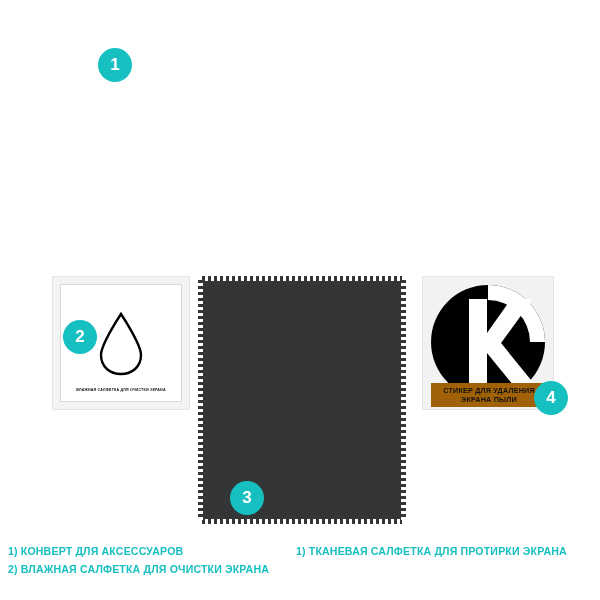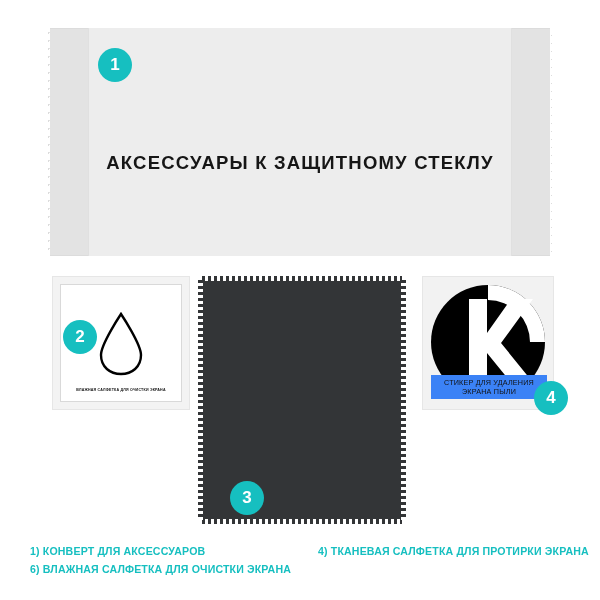--- a/index.html
+++ b/index.html
@@ -186,37 +186,37 @@
   }
   .sticker-k {
     position: absolute;
     left: 50%;
     top: 6px;
     transform: translateX(-50%);
   }
   .sticker-label {
     position: absolute;
     left: 8px;
-    bottom: 10px;
+    bottom: 2px;
     width: 116px;
-    background: #3b82f6;
+    background: #a16207;
     padding: 3px 2px;
     box-sizing: border-box;
     text-align: center;
     font-size: 7.2px;
-    font-weight: normal;
+    font-weight: bold;
     line-height: 1.25;
     color: #111111;
     letter-spacing: 0.2px;
   }
 
   
   .legend {
     position: absolute;
-    left: 30px;
+    left: 8px;
     top: 542px;
     width: 560px;
     display: flex;
     gap: 16px;
   }
   .legend-col {
     width: 50%;
   }
   .legend-line {
     font-size: 10.6px;
@@ -225,27 +225,20 @@
     letter-spacing: 0.15px;
     line-height: 18px;
     white-space: nowrap;
   }
 </style>
 </head>
 <body>
 
 <div class="stage">
 
-  <div class="envelope">
-    <div class="env-body"></div>
-    <div class="env-flap"></div>
-    <div class="zig left"></div>
-    <div class="zig right"></div>
-    <div class="env-title">АКСЕССУАРЫ К ЗАЩИТНОМУ СТЕКЛУ</div>
-  </div>
   <div class="badge" style="left:98px; top:48px;">1</div>
 
   <div class="wipe">
     <div class="wipe-inner">
       <svg class="wipe-drop" width="52" height="66" viewBox="0 0 52 66">
         <path d="M26 3 C26 3 6 33 6 44 C6 56 15 63 26 63 C37 63 46 56 46 44 C46 33 26 3 26 3 Z" fill="#ffffff" stroke="#000000" stroke-width="2.4"></path>
       </svg>
       <div class="wipe-caption">ВЛАЖНАЯ САЛФЕТКА ДЛЯ ОЧИСТКИ ЭКРАНА</div>
     </div>
   </div>
@@ -269,20 +262,20 @@
     <div class="sticker-label">
       <div>СТИКЕР ДЛЯ УДАЛЕНИЯ</div>
       <div>ЭКРАНА ПЫЛИ</div>
     </div>
   </div>
   <div class="badge" style="left:534px; top:381px;">4</div>
 
   <div class="legend">
     <div class="legend-col">
       <div class="legend-line">1) КОНВЕРТ ДЛЯ АКСЕССУАРОВ</div>
-      <div class="legend-line">6) ВЛАЖНАЯ САЛФЕТКА ДЛЯ ОЧИСТКИ ЭКРАНА</div>
+      <div class="legend-line">2) ВЛАЖНАЯ САЛФЕТКА ДЛЯ ОЧИСТКИ ЭКРАНА</div>
     </div>
     <div class="legend-col">
-      <div class="legend-line">4) ТКАНЕВАЯ САЛФЕТКА ДЛЯ ПРОТИРКИ ЭКРАНА</div>
+      <div class="legend-line">1) ТКАНЕВАЯ САЛФЕТКА ДЛЯ ПРОТИРКИ ЭКРАНА</div>
     </div>
   </div>
 
 </div>
 
 </body></html>

